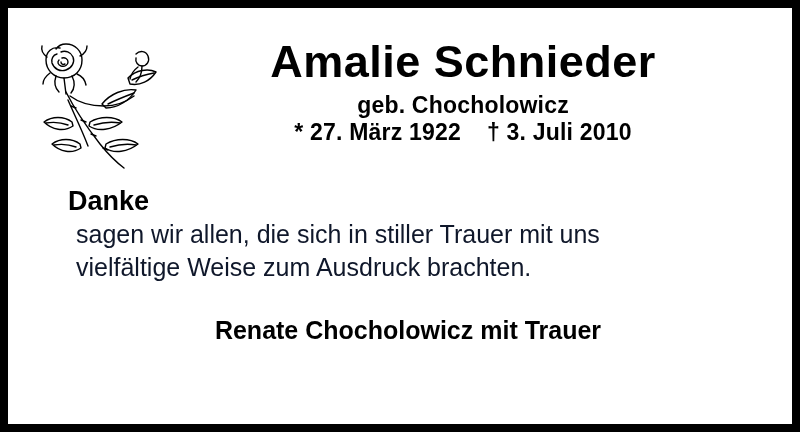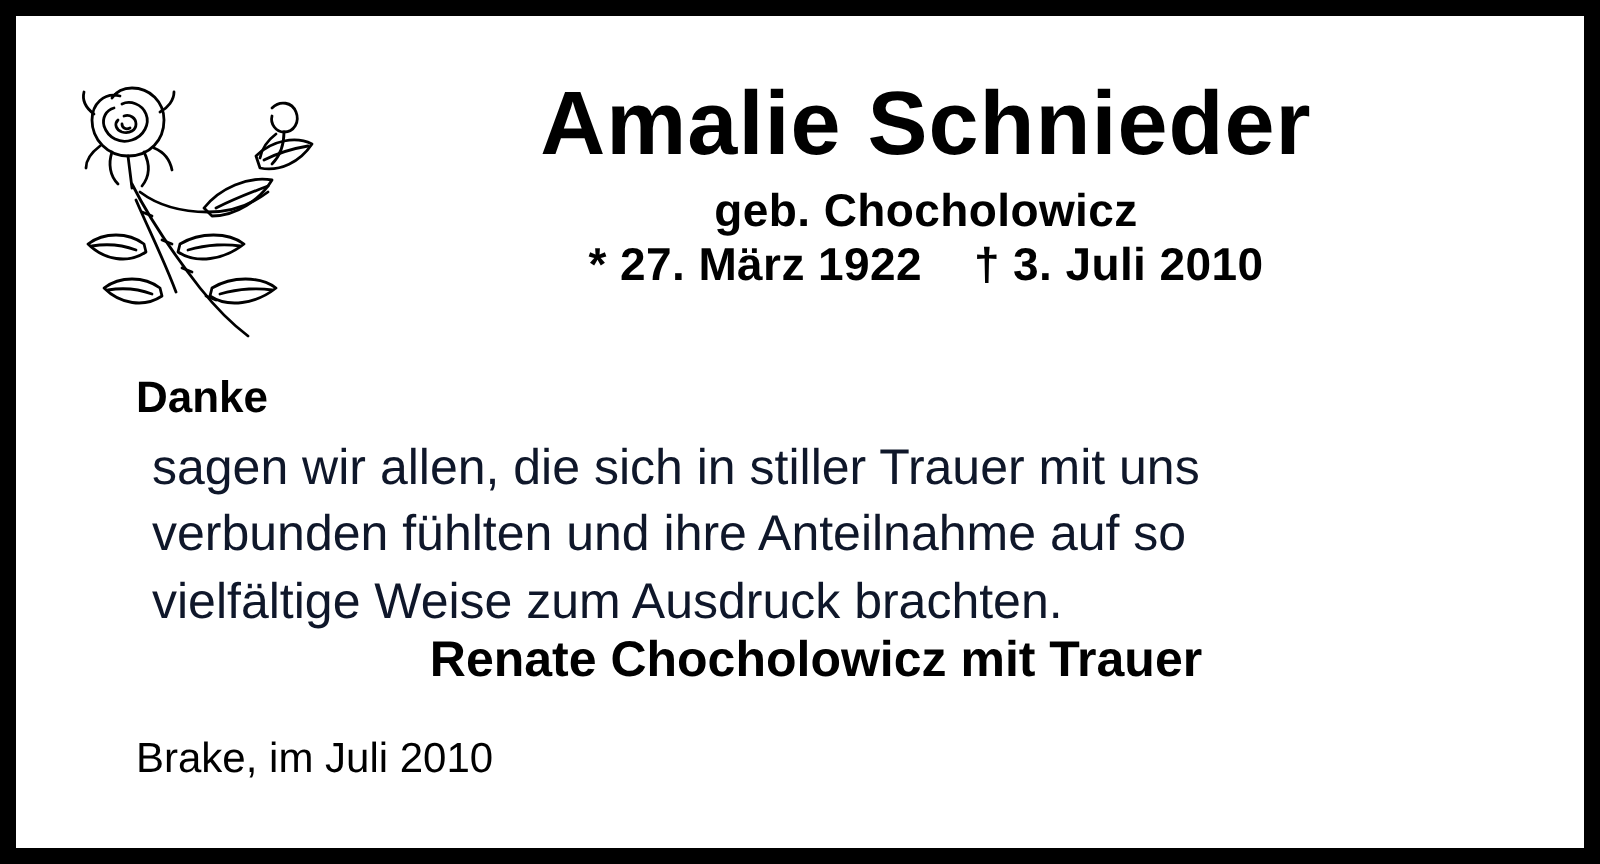--- a/index.html
+++ b/index.html
@@ -67,21 +67,21 @@
     letter-spacing: 0.2px;
   }
   .life-dates .date-gap {
     display: inline-block;
     width: 26px;
   }
   .thanks-heading {
     position: absolute;
     left: 60px;
     top: 178px;
-    font-size: 22px;
+    font-size: 27px;
     font-weight: bold;
     color: #000000;
   }
   .thanks-body {
     position: absolute;
     left: 68px;
     top: 210px;
     width: 680px;
     font-size: 25px;
     color: #0f172a;
@@ -170,22 +170,20 @@
       <div class="maiden-name">geb. Chocholowicz</div>
       <div class="life-dates">
         <span>* 27. März 1922</span><span class="date-gap"></span><span>† 3. Juli 2010</span>
       </div>
     </div>
 
     <div class="thanks-heading">Danke</div>
 
     <div class="thanks-body">
       <div>sagen wir allen, die sich in stiller Trauer mit uns</div>
-      <div>verbunden fühlten und ihre Anteilnahme auf so</div>
       <div class="last-line">vielfältige Weise zum Ausdruck brachten.</div>
     </div>
 
     <div class="family-line">Renate Chocholowicz mit Trauer</div>
 
-    <div class="place-date">Brake, im Juli 2010</div>
 
   </div>
 </div>
 
 </body></html>

